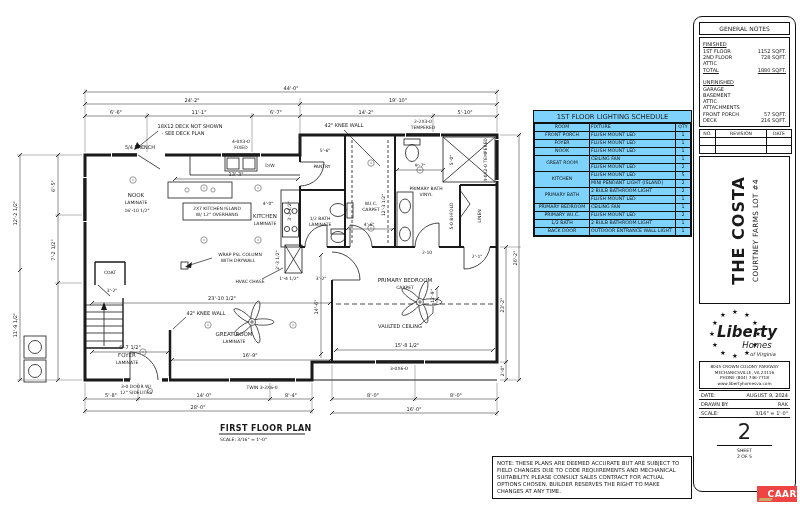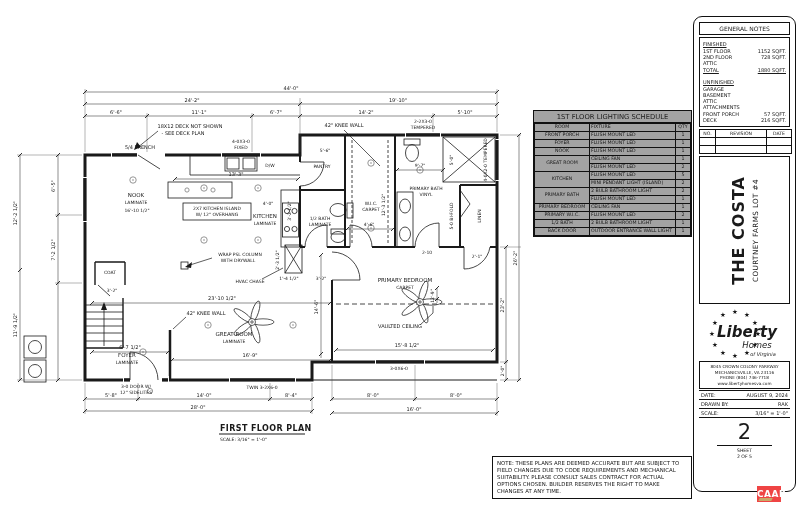--- a/index.html
+++ b/index.html
@@ -3,21 +3,21 @@
 <meta charset="utf-8">
 <style>
   html,body{margin:0;padding:0;background:#e8e8e8;}
   .canvas{position:relative;width:800px;height:517px;background:#ffffff;overflow:hidden;
           font-family:"DejaVu Sans",sans-serif;color:#1a1a1a;}
   svg text{font-family:"DejaVu Sans",sans-serif;fill:#1a1a1a;}
   .t45{font-size:4.5px;} .t5{font-size:5px;} .t55{font-size:5.5px;}
   .ttl{font-size:8px;font-weight:bold;letter-spacing:.4px;}
 
   
-  .schedule{position:absolute;left:533px;top:110px;width:157px;border:1.5px solid #111;background:#a3a3a3;}
+  .schedule{position:absolute;left:533px;top:110px;width:157px;border:1.5px solid #111;background:#7dd3fc;}
   .sched-title{border-bottom:1.2px solid #111;text-align:center;font-size:6.8px;padding:2px 0 1px 0;}
   .schedule table{width:100%;border-collapse:collapse;font-size:4.7px;}
   .schedule td,.schedule th{border:0.8px solid #111;padding:0 1px;height:7px;font-weight:normal;line-height:1;}
   .c-room{width:52px;text-align:center;}
   .c-fix{text-align:left;padding-left:2px;}
   .c-qty{width:12px;text-align:center;}
 
   
   .notebox{position:absolute;left:492px;top:456px;width:190px;border:1px solid #111;
            font-size:5.4px;line-height:1.3;padding:3px 4px;background:#fff;}
@@ -41,22 +41,22 @@
   .logo{display:block;margin:1px auto 0 auto;}
   .addr{border:1px solid #111;margin:1px 5px;text-align:center;font-size:4.2px;line-height:5.6px;padding:2px 0;}
   .inforow{display:flex;justify-content:space-between;border-top:1px solid #111;margin:0 5px;padding:1px 2px;font-size:5px;}
   .inforow:first-of-type{border-top:none;}
   .sheetarea{text-align:center;margin-top:2px;}
   .sheetnum{font-size:21px;line-height:24px;}
   .sheetrule{width:55px;border-top:1.2px solid #111;margin:1px auto 2px auto;}
   .sheetlbl{font-size:4.6px;line-height:5.5px;}
 
   
-  .caar{position:absolute;left:757px;top:486px;width:24px;height:16px;background:#ef4444;
-        color:#fff;font-weight:bold;font-size:9px;display:flex;align-items:center;justify-content:flex-start;
+  .caar{position:absolute;left:757px;top:486px;width:40px;height:16px;background:#ef4444;
+        color:#fff;font-weight:bold;font-size:9px;display:flex;align-items:center;justify-content:flex-end;
         letter-spacing:.5px;}
   .caar .gold{position:absolute;left:2px;bottom:1px;width:13px;height:3px;background:#c9a868;transform:skewX(-25deg);}
 </style>
 </head>
 <body>
 
 <div class="canvas">
 
 <svg width="695" height="517" viewBox="0 0 695 517" style="position:absolute;left:0;top:0">
 

